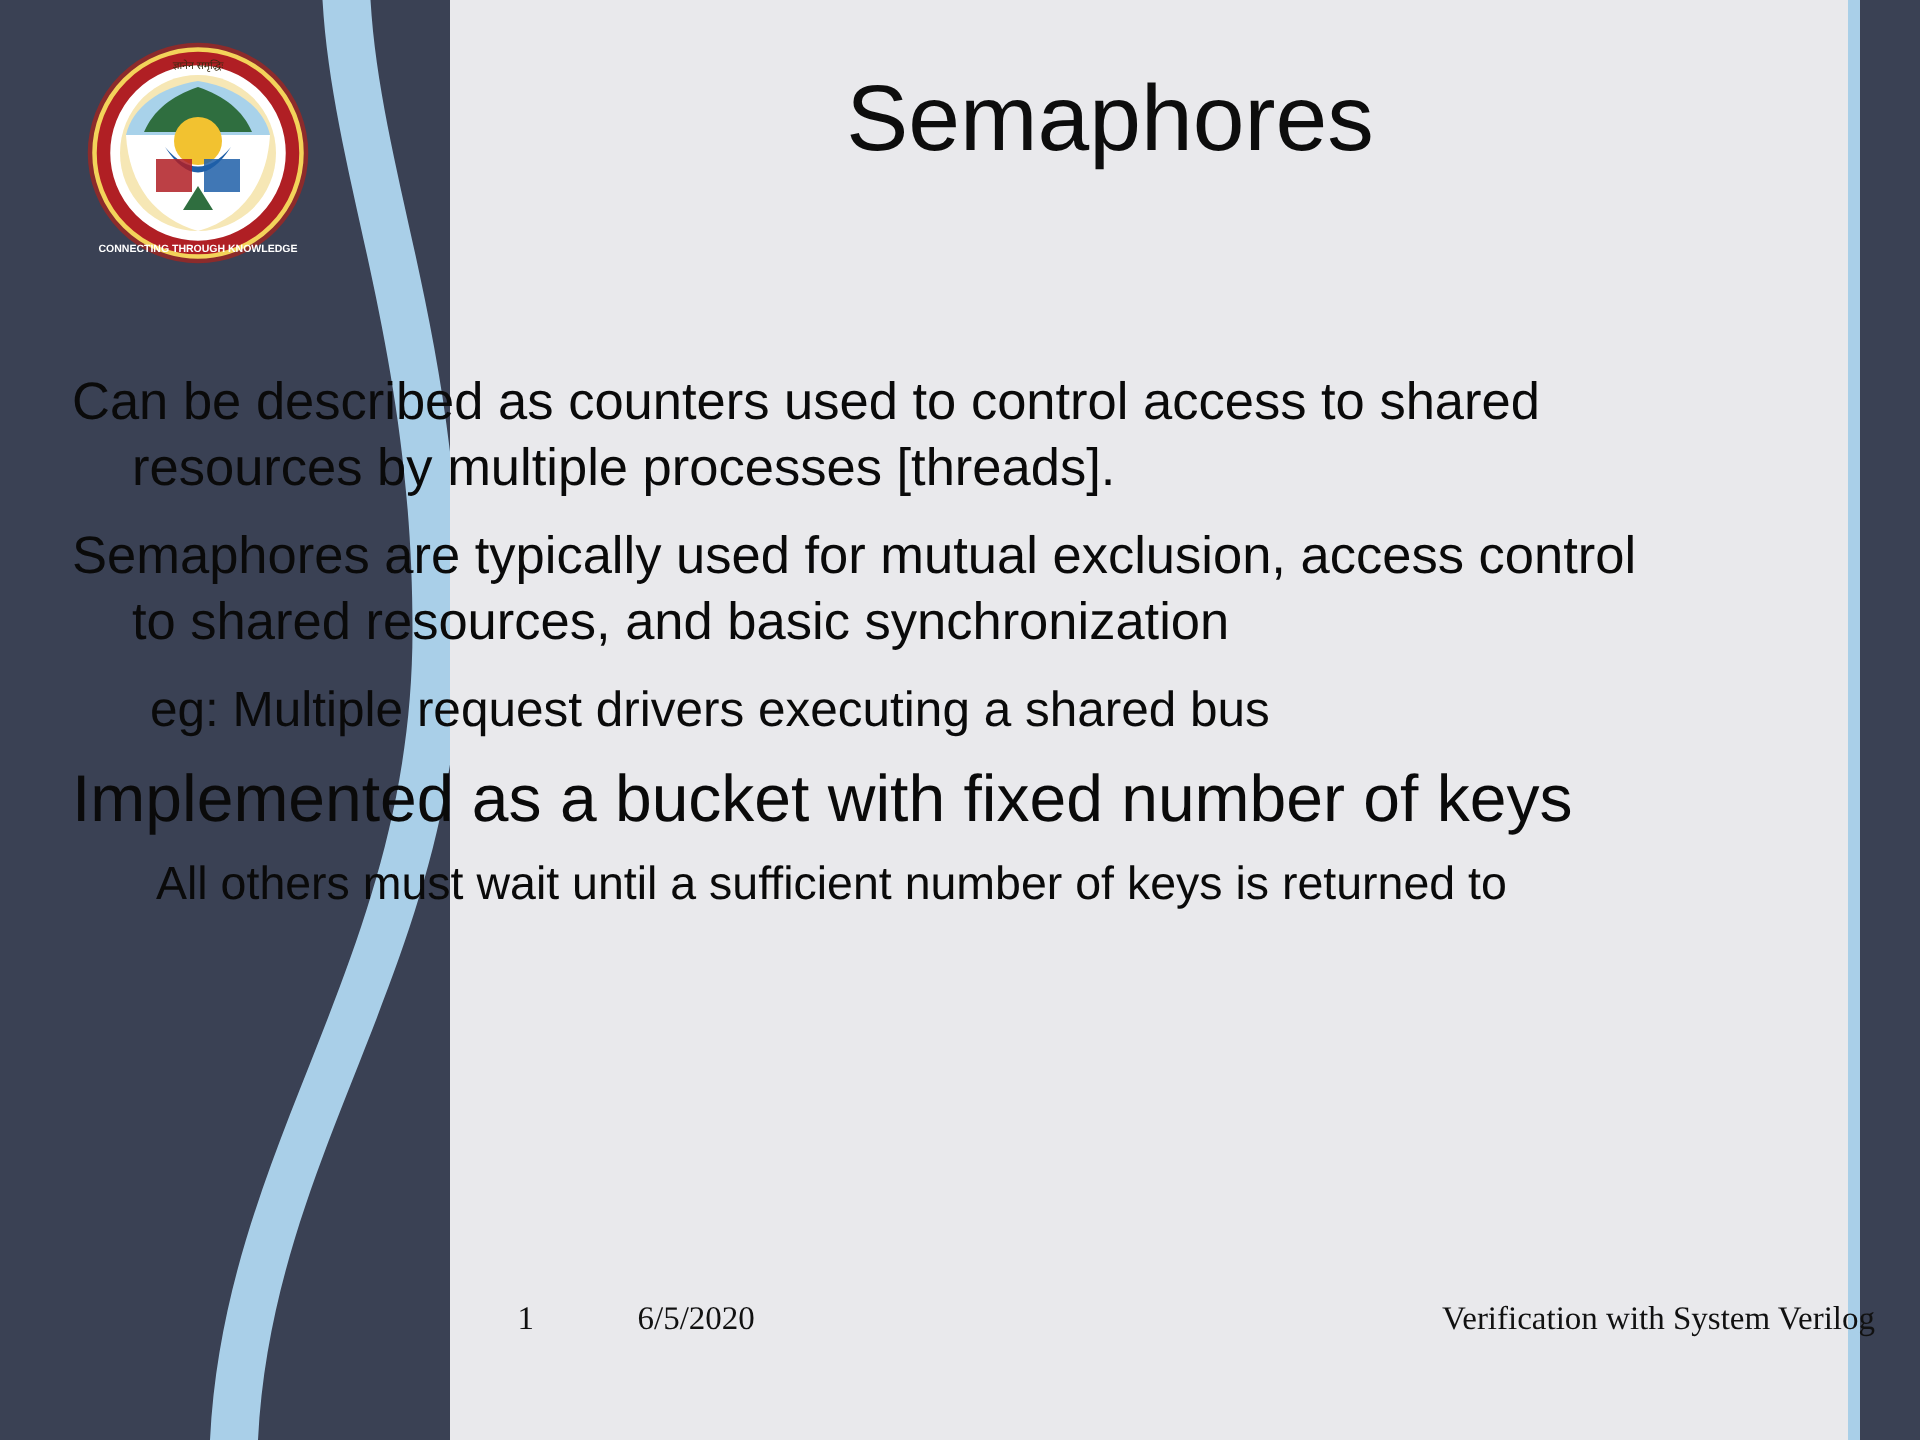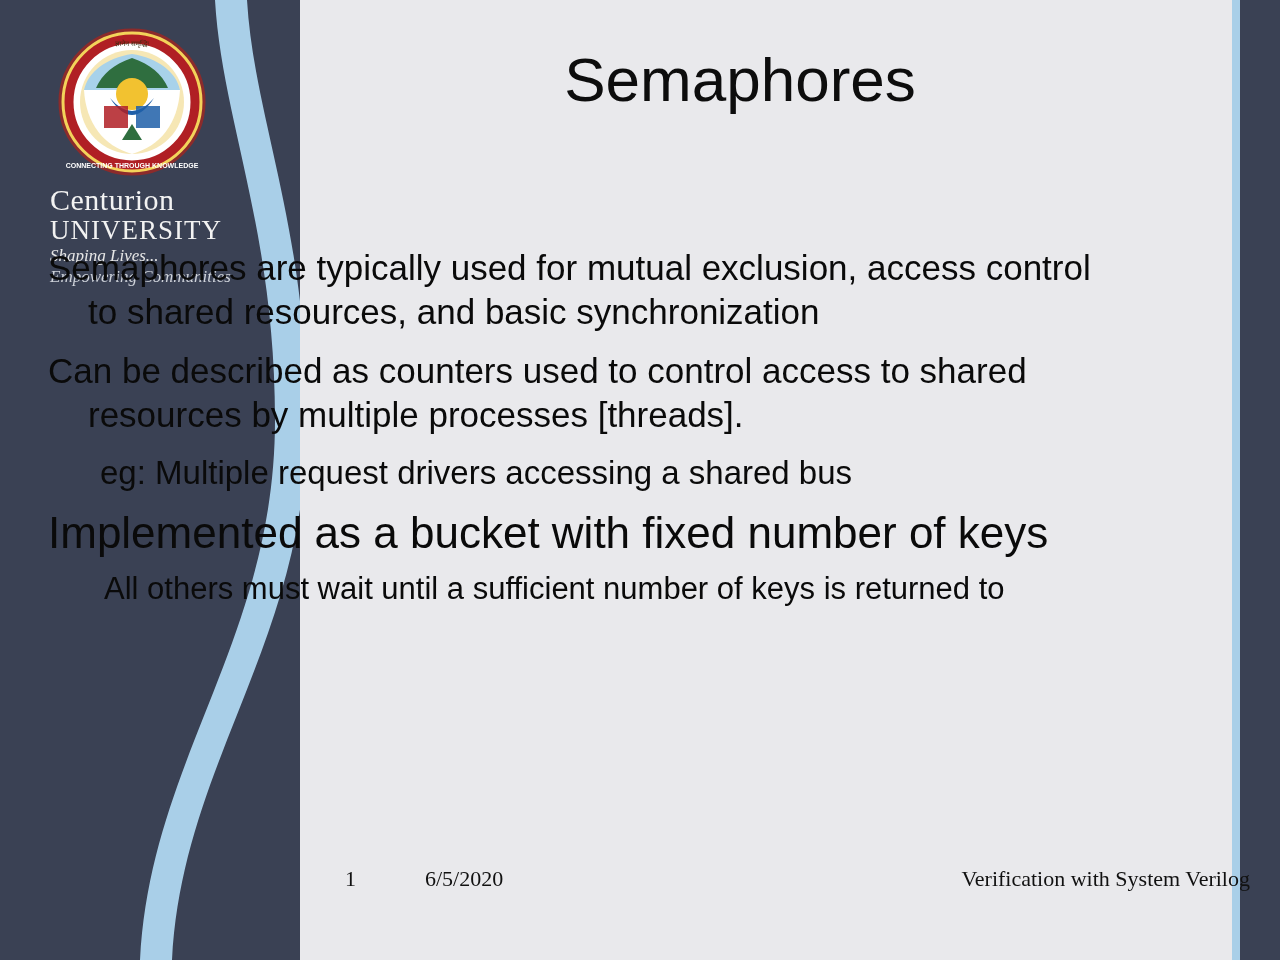--- a/index.html
+++ b/index.html
@@ -204,44 +204,38 @@
         <path d="M74,30 C92,36 104,46 110,60 L38,60 C44,46 56,36 74,30 Z" fill="#2f6e3f"></path>
         <circle cx="74" cy="66" r="16" fill="#f2c230"></circle>
         <path d="M52,70 q22,26 44,0 q-22,34 -44,0 Z" fill="#1f5fa8"></path>
         <rect x="46" y="78" width="24" height="22" fill="#b01f24" opacity="0.85"></rect>
         <rect x="78" y="78" width="24" height="22" fill="#1f5fa8" opacity="0.85"></rect>
         <path d="M74,96 l10,16 h-20 Z" fill="#2f6e3f"></path>
         <text x="74" y="18" font-size="7" fill="#3a2a10" text-anchor="middle" font-family="Liberation Sans, sans-serif">ज्ञानेन समृद्धिः</text>
         <text x="74" y="140" font-size="7" fill="#ffffff" text-anchor="middle" font-family="Liberation Sans, sans-serif" font-weight="bold">CONNECTING THROUGH KNOWLEDGE</text>
       </svg>
     </div>
-    <div class="uni-name">
-      <div class="line1">Centurion</div>
-      <div class="line2">UNIVERSITY</div>
-      <div class="line3">Shaping Lives...</div>
-      <div class="line4">Empowering Communities</div>
-    </div>
   </div>
 
   <div class="slide-title">Semaphores</div>
 
   <div class="body">
+
+    <div class="b1">
+      <span>Can be described as counters used to control access to shared</span>
+      <span class="cont">resources by multiple processes [threads].</span>
+    </div>
 
     <div class="b1">
       <span>Semaphores are typically used for mutual exclusion, access control</span>
       <span class="cont">to shared resources, and basic synchronization</span>
     </div>
 
-    <div class="b1">
-      <span>Can be described as counters used to control access to shared</span>
-      <span class="cont">resources by multiple processes [threads].</span>
-    </div>
-
     <div class="b2">
-      <span>eg: Multiple request drivers accessing a shared bus</span>
+      <span>eg: Multiple request drivers executing a shared bus</span>
     </div>
 
     <div class="b-big">
       <span>Implemented as a bucket with fixed number of keys</span>
     </div>
 
 
     <div class="b3">
       <span>All others must wait until a sufficient number of keys is returned to</span>
     </div>

